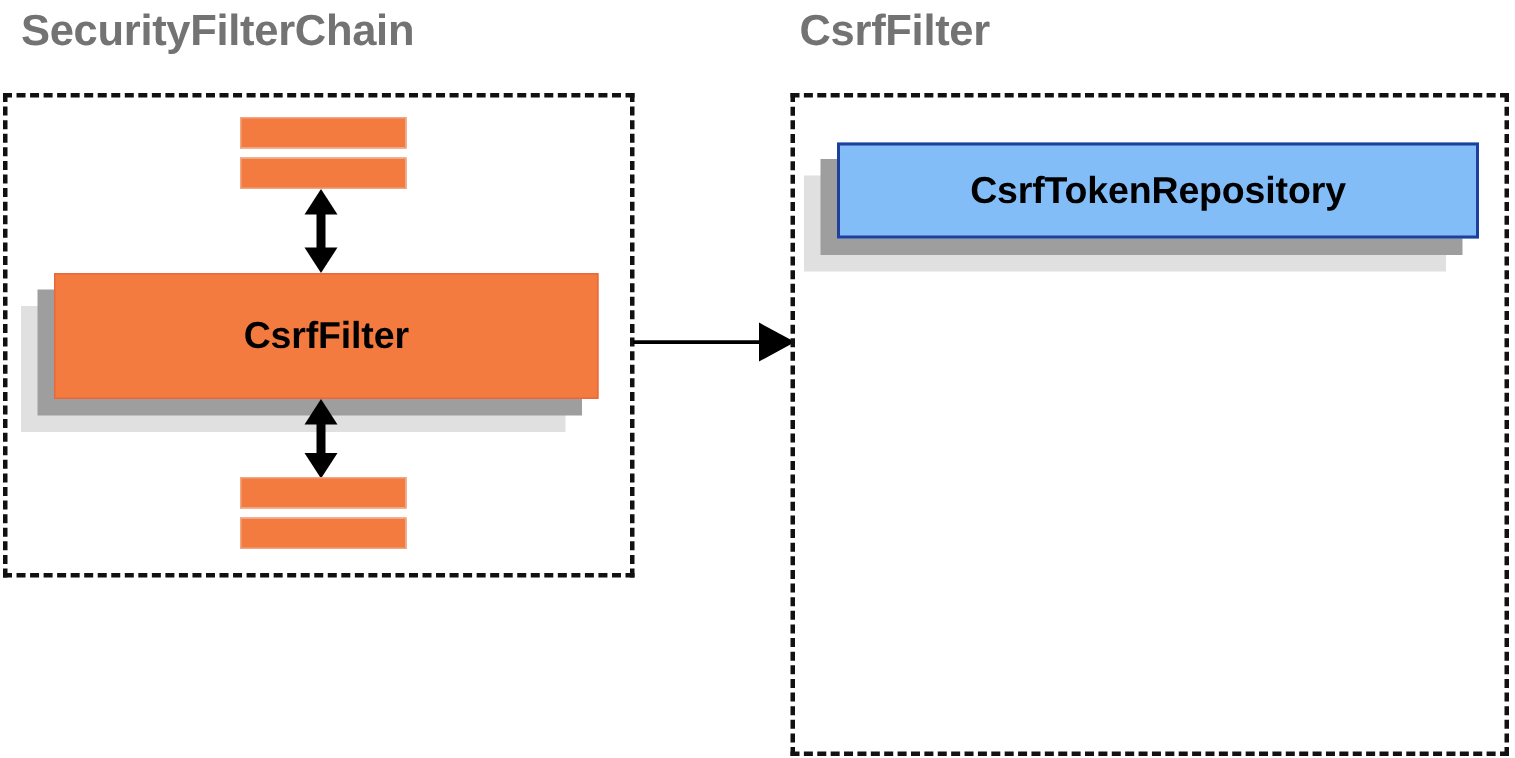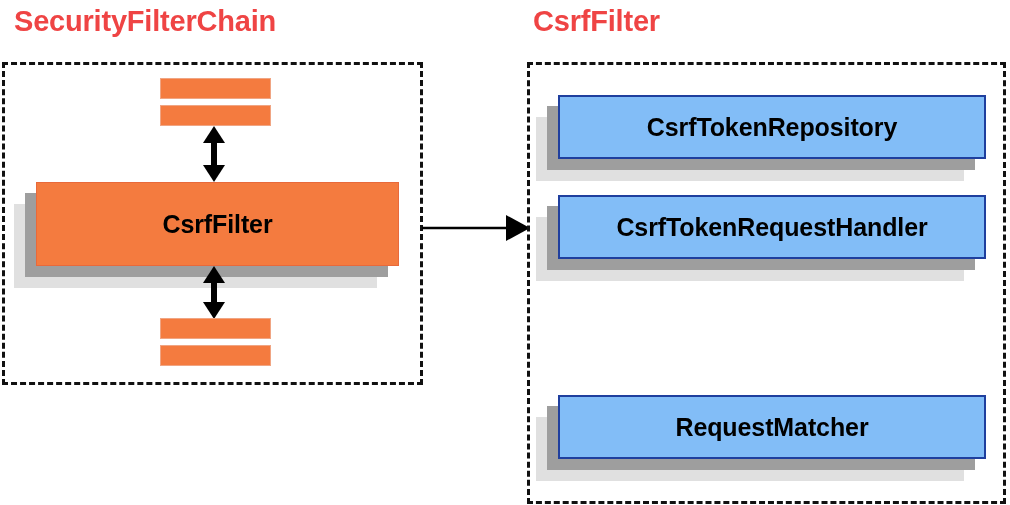--- a/index.html
+++ b/index.html
@@ -22,21 +22,21 @@
     left: 0; top: 0;
     width: 1010px;
     height: 505px;
   }
 
   
   .panel-title {
     position: absolute;
     font-size: 29px;
     font-weight: bold;
-    color: #ef4444;
+    color: #737373;
     letter-spacing: -0.2px;
     white-space: nowrap;
     line-height: 1;
   }
   #title-left  { left: 14px;  top: 7px; }
   #title-right { left: 533px; top: 7px; }
 
   
   .dashed-panel {
     position: absolute;
@@ -204,30 +204,16 @@
   <div class="dashed-panel" id="panel-right"></div>
 
   <div class="stacked collab" id="collab-0">
     <div class="shadow-back"></div>
     <div class="shadow-mid"></div>
     <div class="face face-blue">
       <span class="face-label">CsrfTokenRepository</span>
     </div>
   </div>
 
-  <div class="stacked collab" id="collab-1">
-    <div class="shadow-back"></div>
-    <div class="shadow-mid"></div>
-    <div class="face face-blue">
-      <span class="face-label">CsrfTokenRequestHandler</span>
-    </div>
-  </div>
-
-
-  <div class="stacked collab" id="collab-3">
-    <div class="shadow-back"></div>
-    <div class="shadow-mid"></div>
-    <div class="face face-blue">
-      <span class="face-label">RequestMatcher</span>
-    </div>
-  </div>
+
+
 
 </div>
 
 </body></html>

